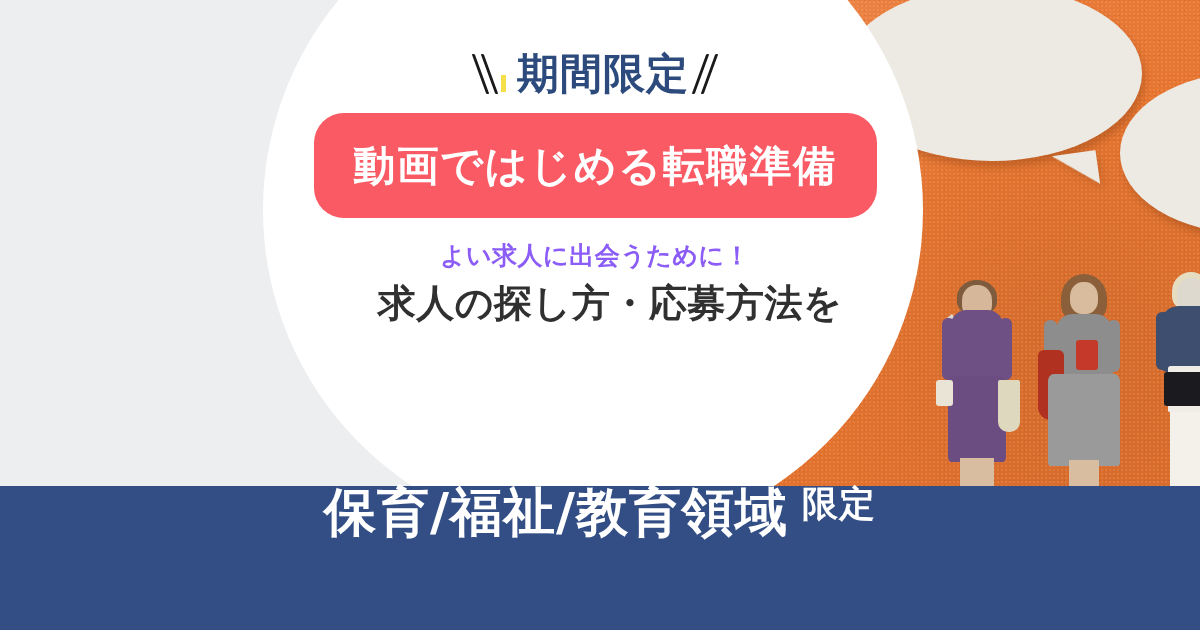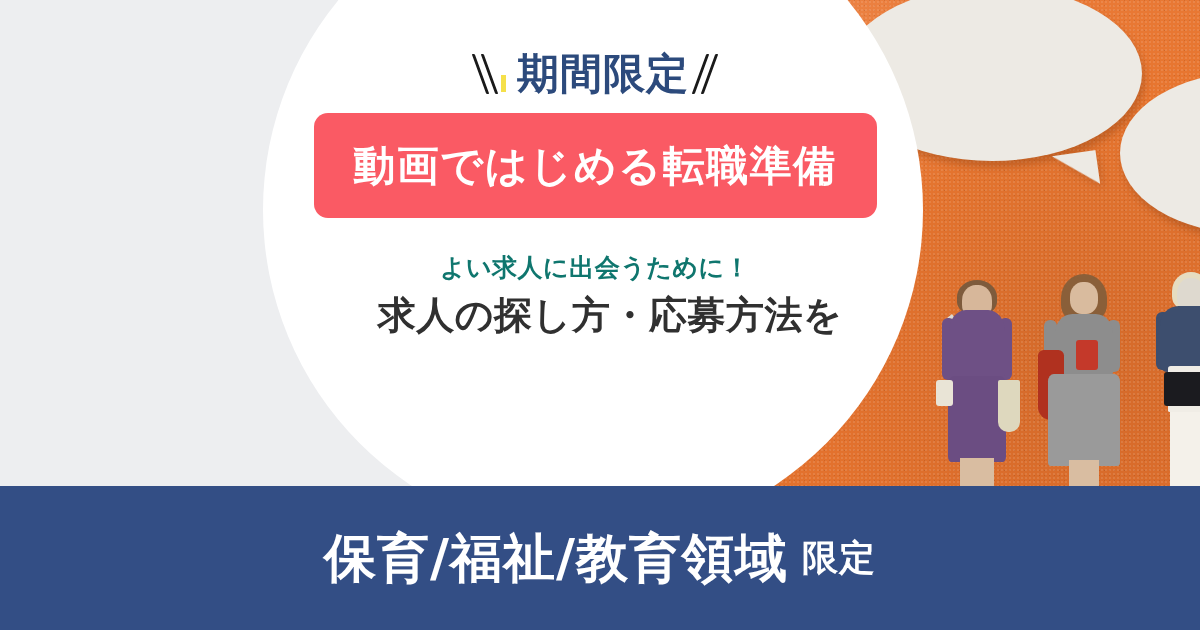--- a/index.html
+++ b/index.html
@@ -168,38 +168,38 @@
     color:#2c4a7c;
     letter-spacing:1px;
     line-height:1;
   }
 
   .badge {
     margin-top:17px;
     width:563px;
     height:105px;
     background:#fa5a64;
-    border-radius:14px;
+    border-radius:30px;
     display:flex;
     align-items:center;
     justify-content:center;
   }
   .badge-text {
     color:#ffffff;
     font-size:42px;
     font-weight:700;
     letter-spacing:1.5px;
     line-height:1;
   }
 
   .sub-lead {
-    margin-top:36px;
+    margin-top:24px;
     font-size:25px;
     font-weight:700;
-    color:#0f766e;
+    color:#8b5cf6;
     letter-spacing:.5px;
     line-height:1.1;
   }
   .headline {
     margin-top:8px;
     font-size:38px;
     font-weight:700;
     color:#303030;
     letter-spacing:.5px;
     line-height:1.32;
@@ -207,21 +207,21 @@
     margin-left:30px;
   }
 
   
   .bottom-bar {
     position:absolute;
     left:0; bottom:0;
     width:1200px; height:144px;
     background:#334e85;
     display:flex;
-    align-items:center;
+    align-items:flex-start;
     justify-content:center;
     gap:14px;
   }
   .bar-main {
     color:#ffffff;
     font-size:52px;
     font-weight:700;
     letter-spacing:1px;
     line-height:1;
   }

